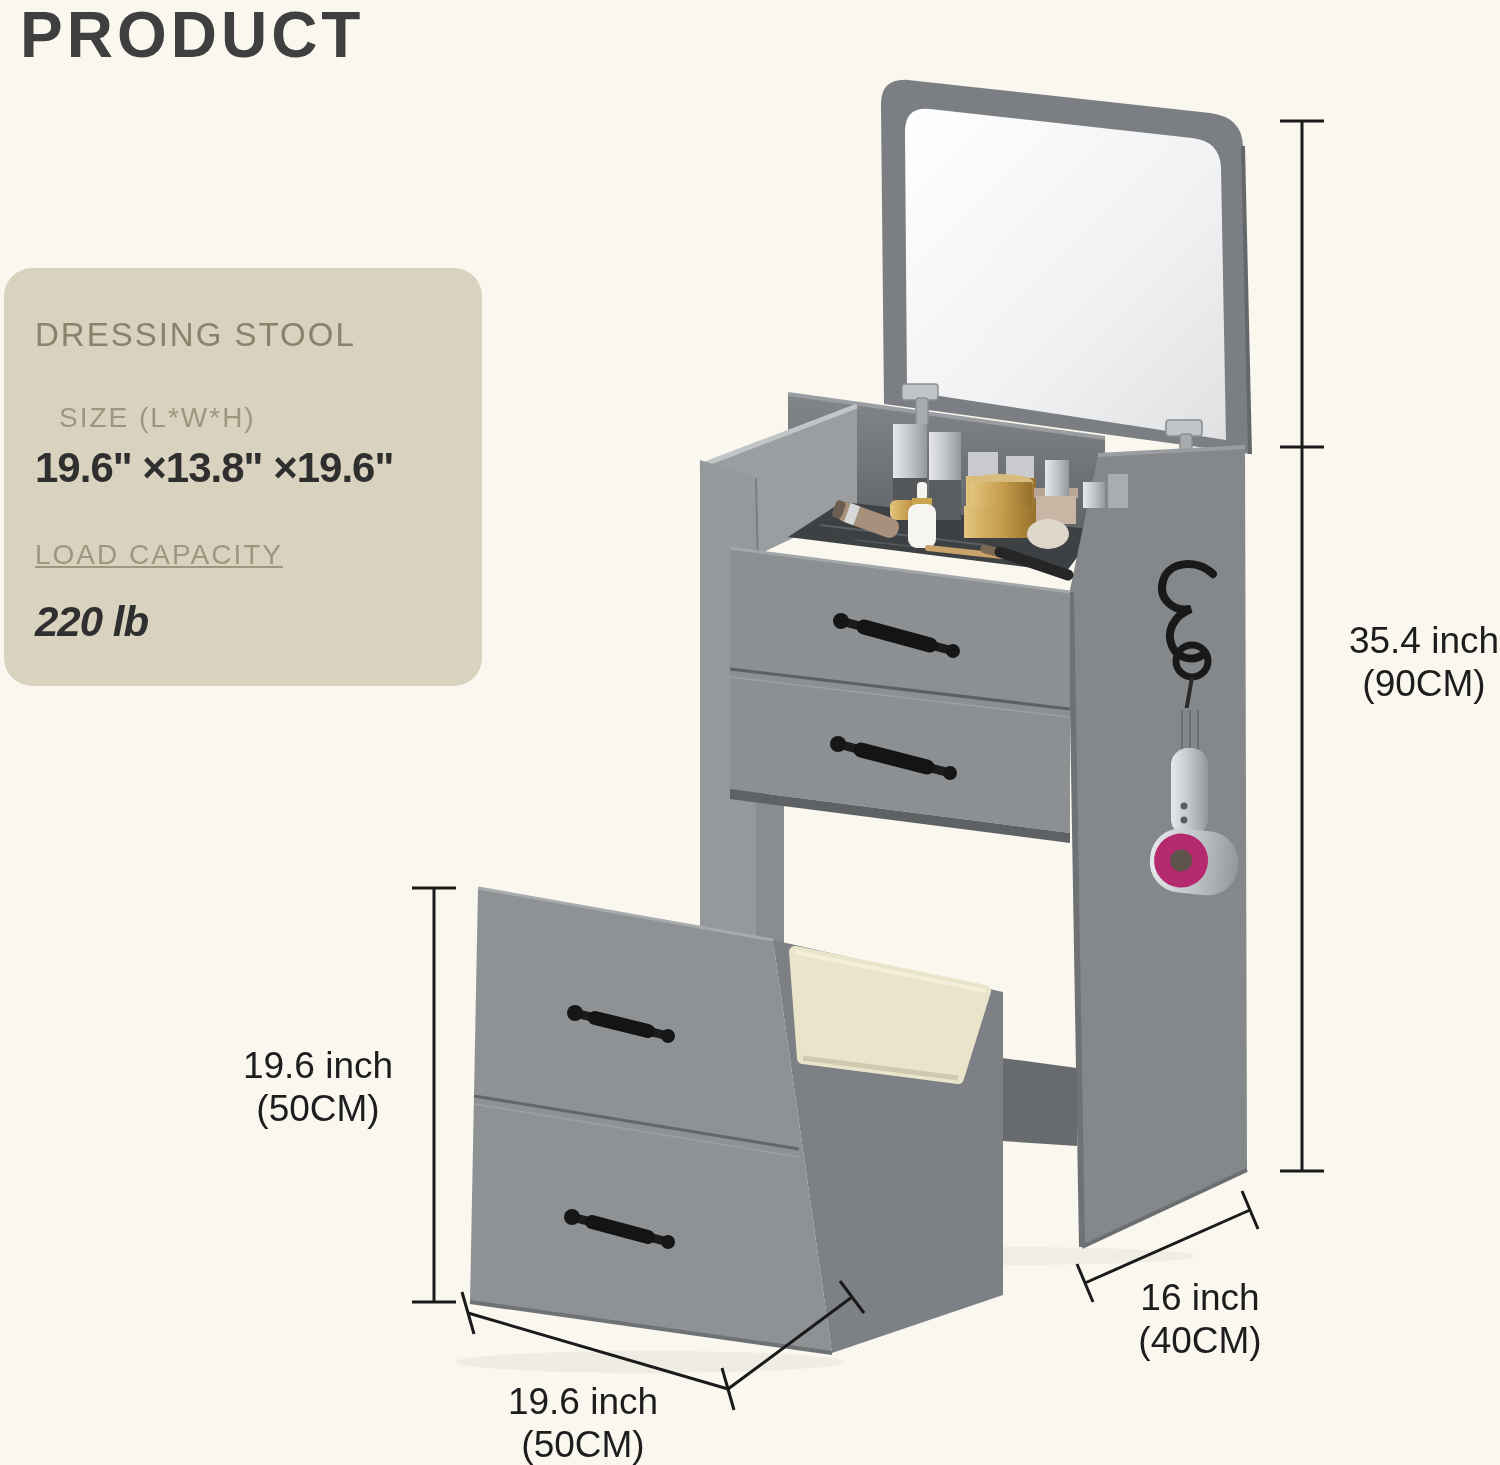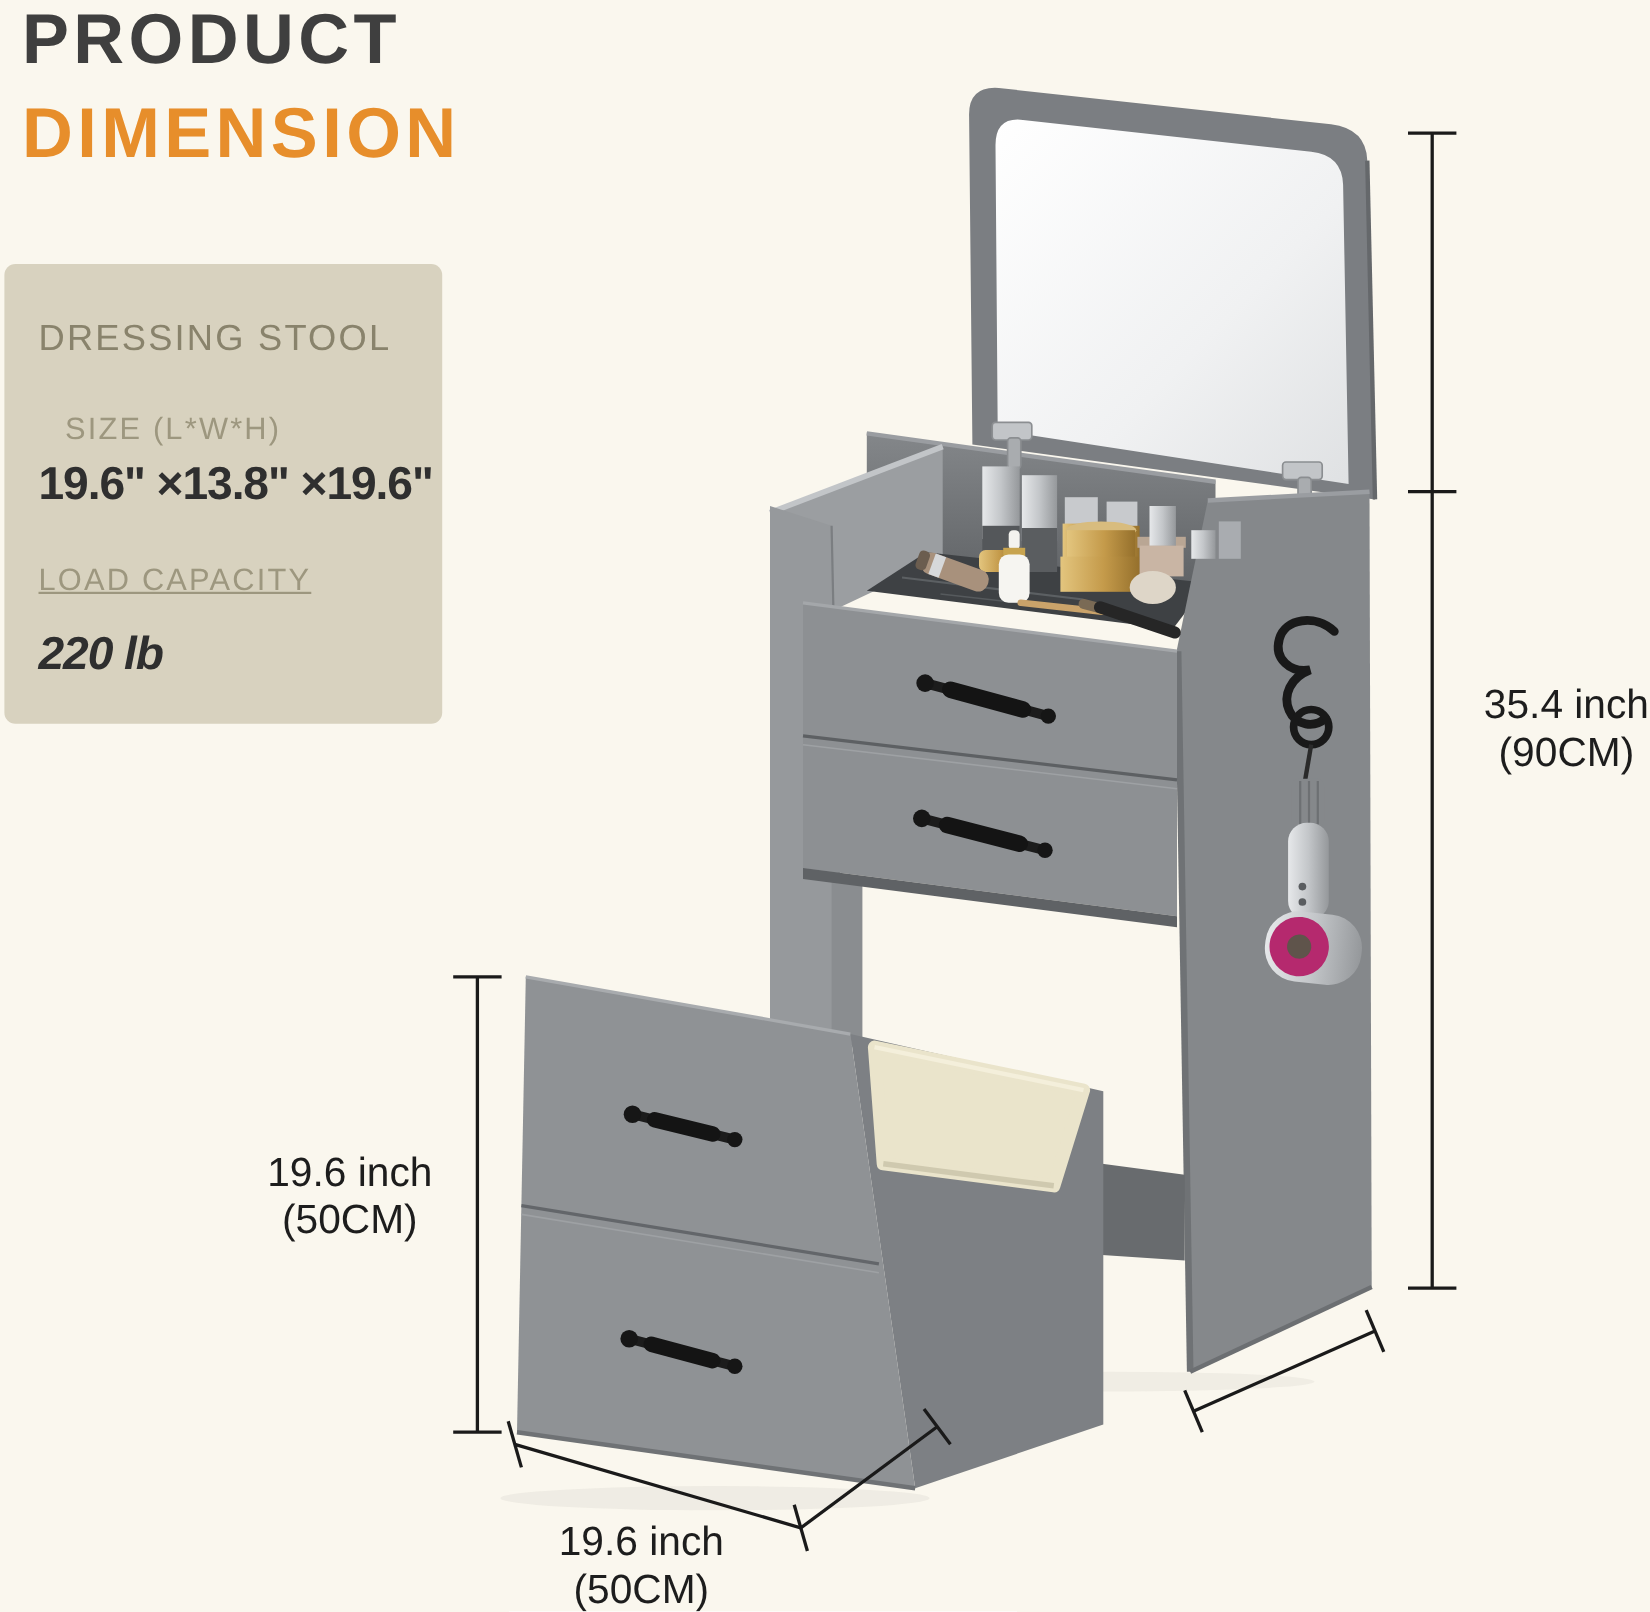--- a/index.html
+++ b/index.html
@@ -10,22 +10,22 @@
   }
   
   .title{position:absolute;left:20px;top:-8px;}
   .title .t1,.title .t2{
     font-size:64px;font-weight:700;letter-spacing:4px;line-height:86px;
     color:#3f3f3f;white-space:nowrap;
   }
   .title .t2{color:#e78e2b;}
   
   .card{
-    position:absolute;left:4px;top:240px;width:398px;height:418px;
-    background:#d8d2bf;border-radius:10px;
+    position:absolute;left:4px;top:268px;width:478px;height:418px;
+    background:#d8d2bf;border-radius:28px;
   }
   .card > div{position:absolute;left:31px;white-space:nowrap;}
   .card-heading{top:48px;font-size:33px;letter-spacing:2px;color:#89836c;}
   .card-label{font-size:28px;letter-spacing:2px;color:#9d977f;}
   .lbl-size{top:134px;margin-left:24px;}
   .lbl-load{top:271px;text-decoration:underline;}
   .card-value{font-size:42px;font-weight:700;letter-spacing:-1px;color:#2f2f2f;}
   .val-size{top:428px;}
   .val-load{top:582px;font-style:italic;}
   .card .val-size{top:176px;}
@@ -39,21 +39,20 @@
     white-space:nowrap;
   }
 </style>
 </head>
 <body>
 
 <div class="canvas">
 
   <div class="title">
     <div class="t1">PRODUCT</div>
-    <div class="t2">DIMENSION</div>
   </div>
 
   <div class="card">
     <div class="card-heading">DRESSING STOOL</div>
     <div class="card-label lbl-size">SIZE (L*W*H)</div>
     <div class="card-value val-size">19.6" ×13.8" ×19.6"</div>
     <div class="card-label lbl-load">LOAD CAPACITY</div>
     <div class="card-value val-load">220 lb</div>
   </div>
 
@@ -265,14 +264,18 @@
     <span>(90CM)</span>
   </div>
   <div class="dim-label" style="left:318px;top:1087px">
     <span>19.6 inch</span><br>
     <span>(50CM)</span>
   </div>
   <div class="dim-label" style="left:583px;top:1423px">
     <span>19.6 inch</span><br>
     <span>(50CM)</span>
   </div>
+  <div class="dim-label" style="left:1200px;top:1319px">
+    <span>16 inch</span><br>
+    <span>(40CM)</span>
+  </div>
 
 </div>
 
 </body></html>

